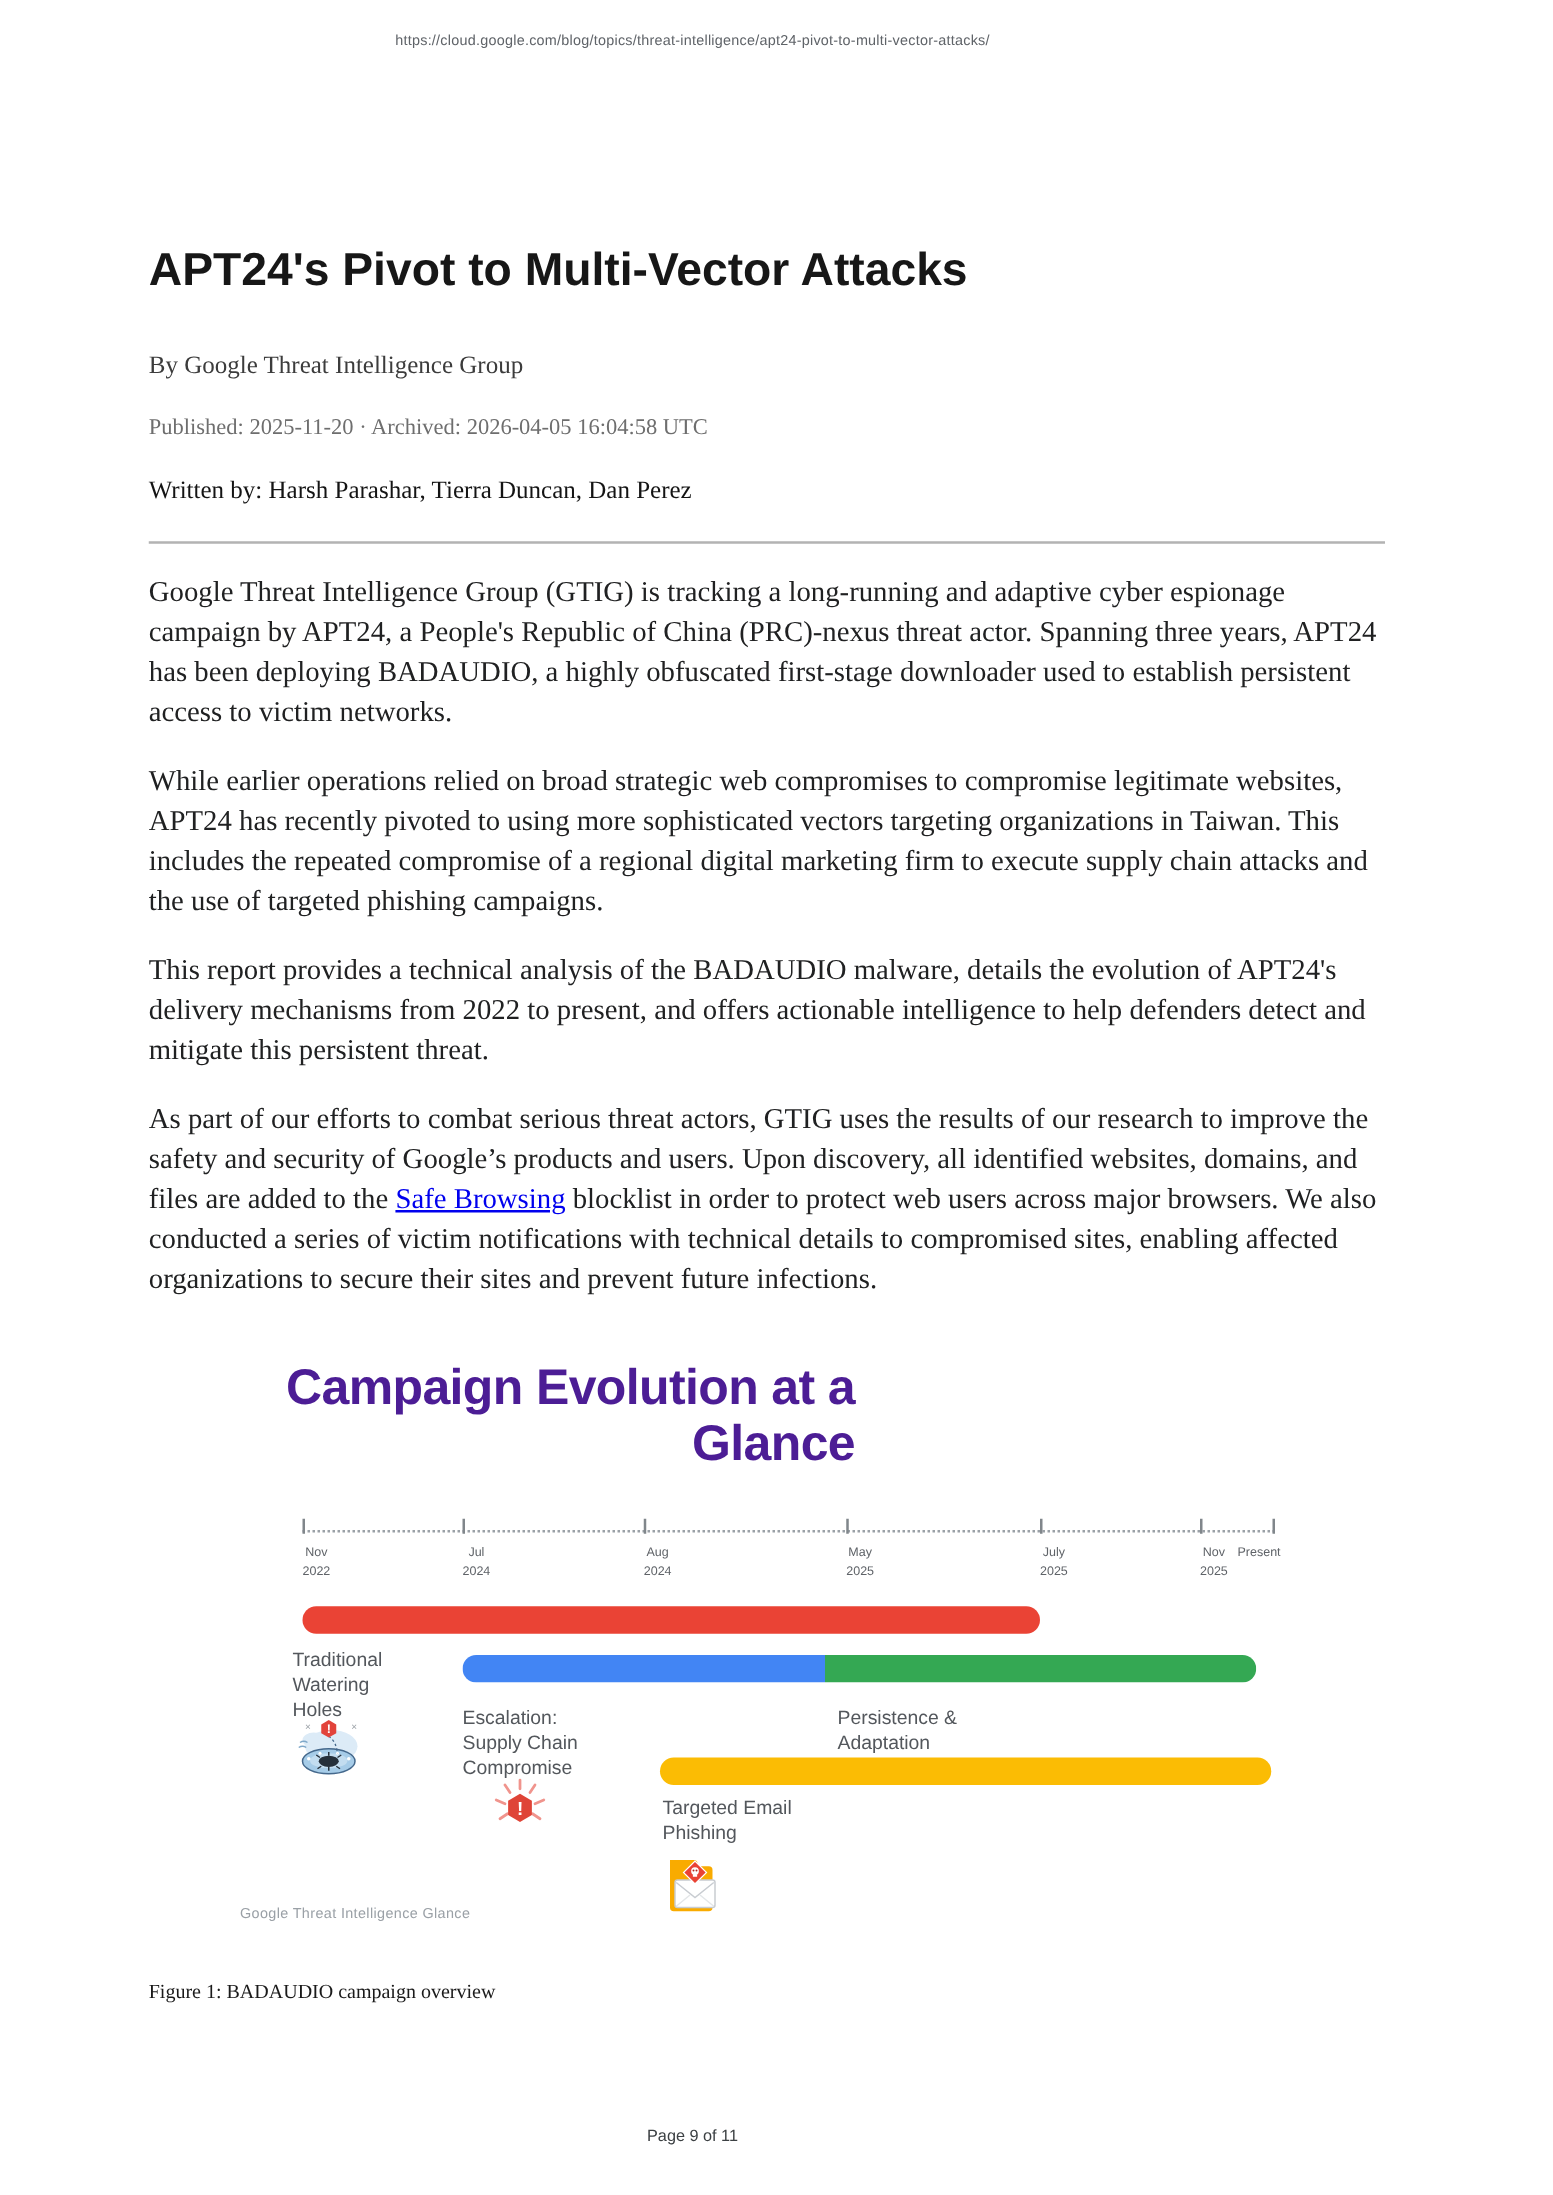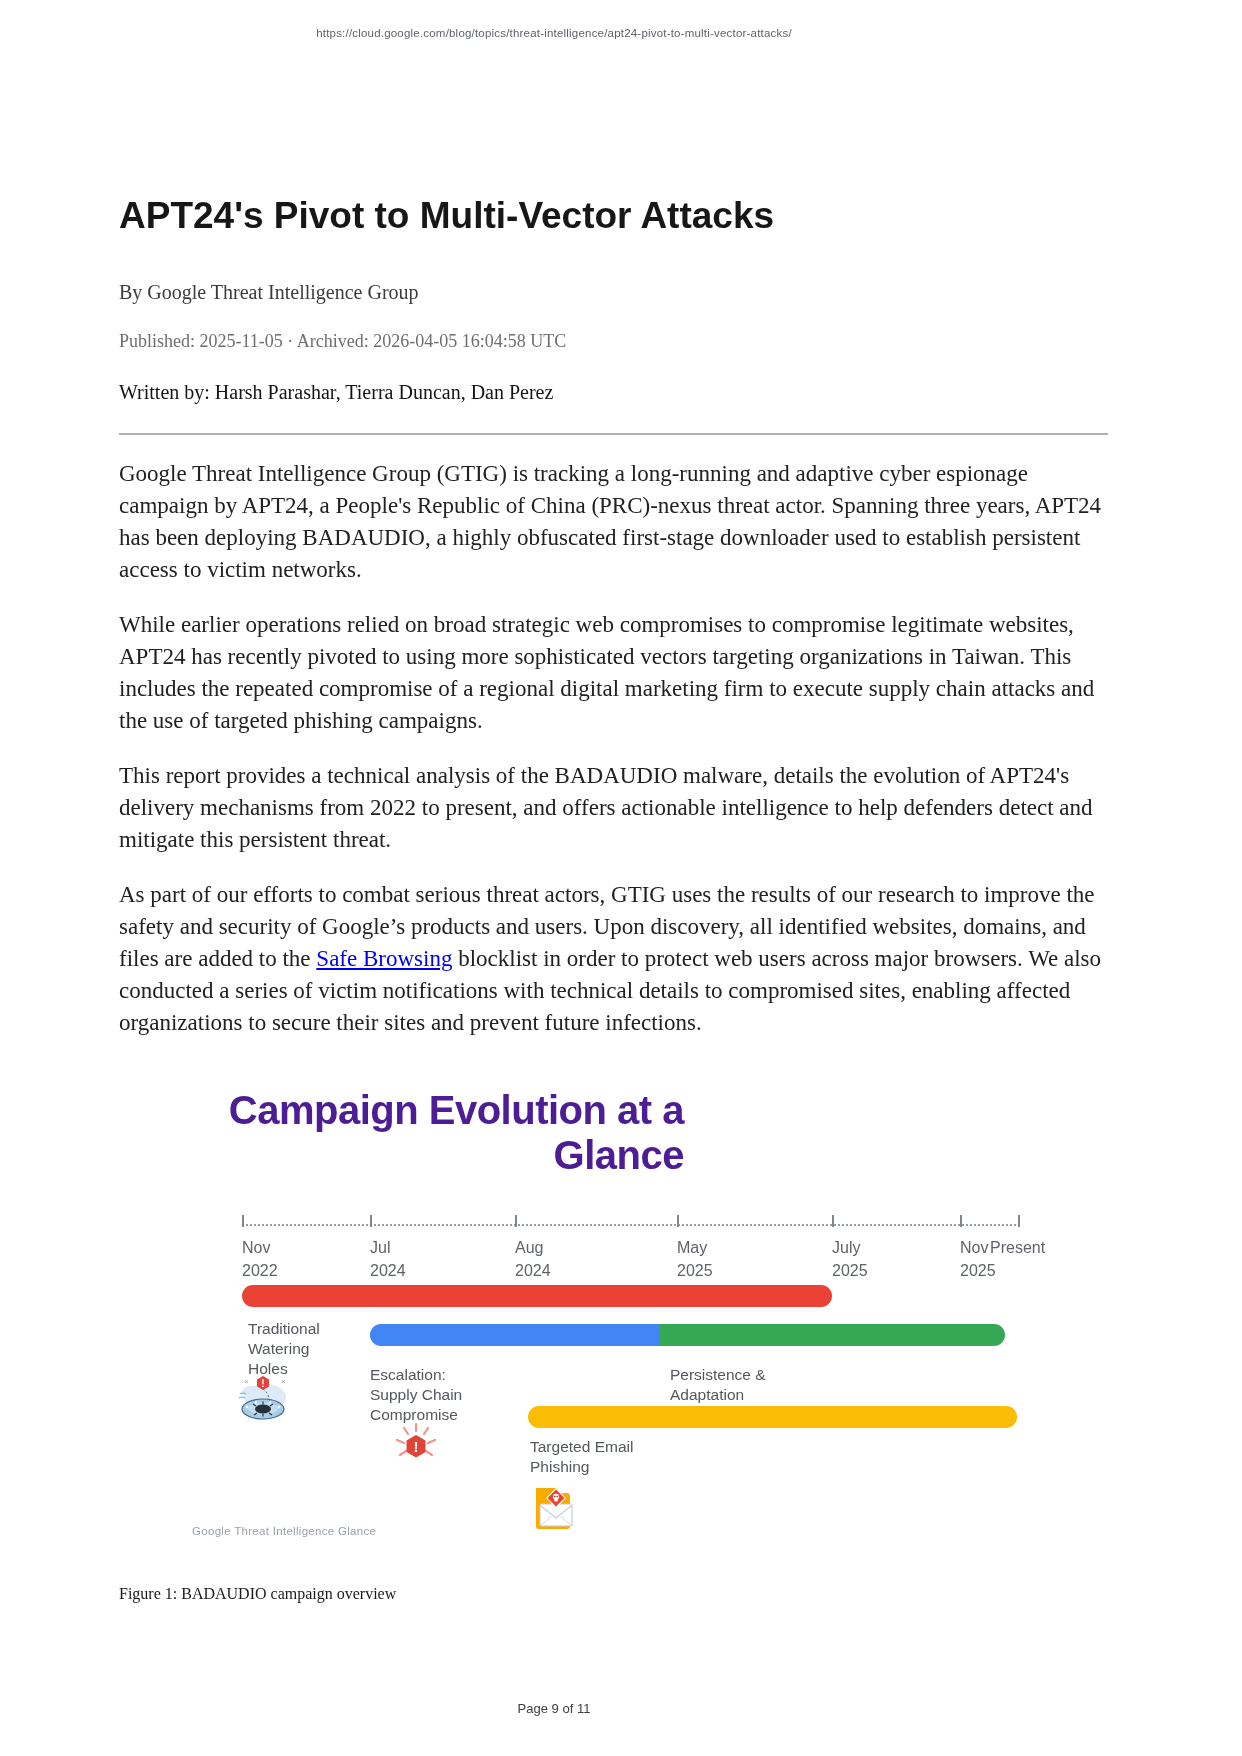--- a/index.html
+++ b/index.html
@@ -18,31 +18,31 @@
   .content p{font-size:23px;line-height:32px;margin:23px 0 0 0;color:#202122;}
   a.doclink{color:#0000EE;text-decoration:underline;cursor:pointer;}
   
   .figure{position:absolute;left:172px;top:1088px;width:870px;height:462px;
           font-family:"Liberation Sans",sans-serif;}
   .fig-title{position:absolute;left:22px;top:0;width:490px;font-size:40px;line-height:1.13;
              font-weight:700;color:#4c1d95;letter-spacing:-.5px;text-align:right;}
   .tl-line{position:absolute;left:70px;top:136px;width:778px;border-top:2px dotted #9aa0a6;}
   .tick{position:absolute;top:127px;}
   .tick-mark{position:absolute;left:0;top:0;width:2px;height:12px;background:#80868b;}
-  .tick-label{position:absolute;left:0;top:21px;font-size:16px;line-height:1.45;color:#5f6368;
-              white-space:nowrap;font-weight:500;}
+  .tick-label{position:absolute;left:0;top:21px;font-size:10px;line-height:1.45;color:#5f6368;
+              white-space:nowrap;font-weight:500;text-align:center;}
   .tick.present .tick-label{left:-28px;}
   .bar{position:absolute;height:22px;border-radius:11px;}
   .bar-red{left:70px;top:197px;width:590px;background:#EA4335;}
   .bar-combo{left:198px;top:236px;width:635px;border-radius:11px;overflow:hidden;display:flex;height:22px;position:absolute;}
   .seg-blue{width:290px;background:#4285F4;}
   .seg-green{flex:1;background:#34A853;}
   .bar-yellow{left:356px;top:318px;width:489px;background:#FBBC04;}
   .bar-label{position:absolute;font-size:15.5px;line-height:1.3;color:#53575c;}
-  .lbl-traditional{left:76px;top:231px;width:100px;}
+  .lbl-traditional{left:62px;top:231px;width:100px;}
   .lbl-escalation{left:198px;top:277px;width:122px;}
   .lbl-persistence{left:498px;top:277px;width:132px;}
   .lbl-phishing{left:358px;top:349px;width:132px;}
   .icon{position:absolute;}
   .icon-watering{left:62px;top:286px;}
   .icon-burst{left:221px;top:330px;}
   .icon-envelope{left:356px;top:392px;}
   .watermark{position:absolute;left:20px;top:437px;font-size:11.5px;color:#9aa0a6;letter-spacing:.3px;}
   .caption{position:absolute;left:119px;top:1585px;font-size:16px;color:#1a1a1a;}
   .footer{position:absolute;left:0;top:1701px;width:100%;text-align:center;
@@ -51,21 +51,21 @@
 </head>
 <body>
 
 <div class="page">
 
   <div class="url-header">https://cloud.google.com/blog/topics/threat-intelligence/apt24-pivot-to-multi-vector-attacks/</div>
 
   <div class="content">
     <h1 class="title">APT24's Pivot to Multi-Vector Attacks</h1>
     <div class="byline">By Google Threat Intelligence Group</div>
-    <div class="publine">Published: 2025-11-05 · Archived: 2026-04-05 16:04:58 UTC</div>
+    <div class="publine">Published: 2025-11-20 · Archived: 2026-04-05 16:04:58 UTC</div>
     <div class="writtenby">Written by: Harsh Parashar, Tierra Duncan, Dan Perez</div>
     <hr class="rule">
     <p>Google Threat Intelligence Group (GTIG) is tracking a long-running and adaptive cyber espionage campaign by APT24, a People's Republic of China (PRC)-nexus threat actor. Spanning three years, APT24 has been deploying BADAUDIO, a highly obfuscated first-stage downloader used to establish persistent access to victim networks.</p>
     <p>While earlier operations relied on broad strategic web compromises to compromise legitimate websites, APT24 has recently pivoted to using more sophisticated vectors targeting organizations in Taiwan. This includes the repeated compromise of a regional digital marketing firm to execute supply chain attacks and the use of targeted phishing campaigns.</p>
     <p>This report provides a technical analysis of the BADAUDIO malware, details the evolution of APT24's delivery mechanisms from 2022 to present, and offers actionable intelligence to help defenders detect and mitigate this persistent threat.</p>
     <p><span>As part of our efforts to combat serious threat actors, GTIG uses the results of our research to improve the safety and security of Google’s products and users. Upon discovery, all identified websites, domains, and files are added to the </span><a class="doclink">Safe Browsing</a><span> blocklist in order to protect web users across major browsers. We also conducted a series of victim notifications with technical details to compromised sites, enabling affected organizations to secure their sites and prevent future infections.</span></p>
   </div>
 
   <div class="figure">
     <div class="fig-title">Campaign Evolution at a Glance</div>

